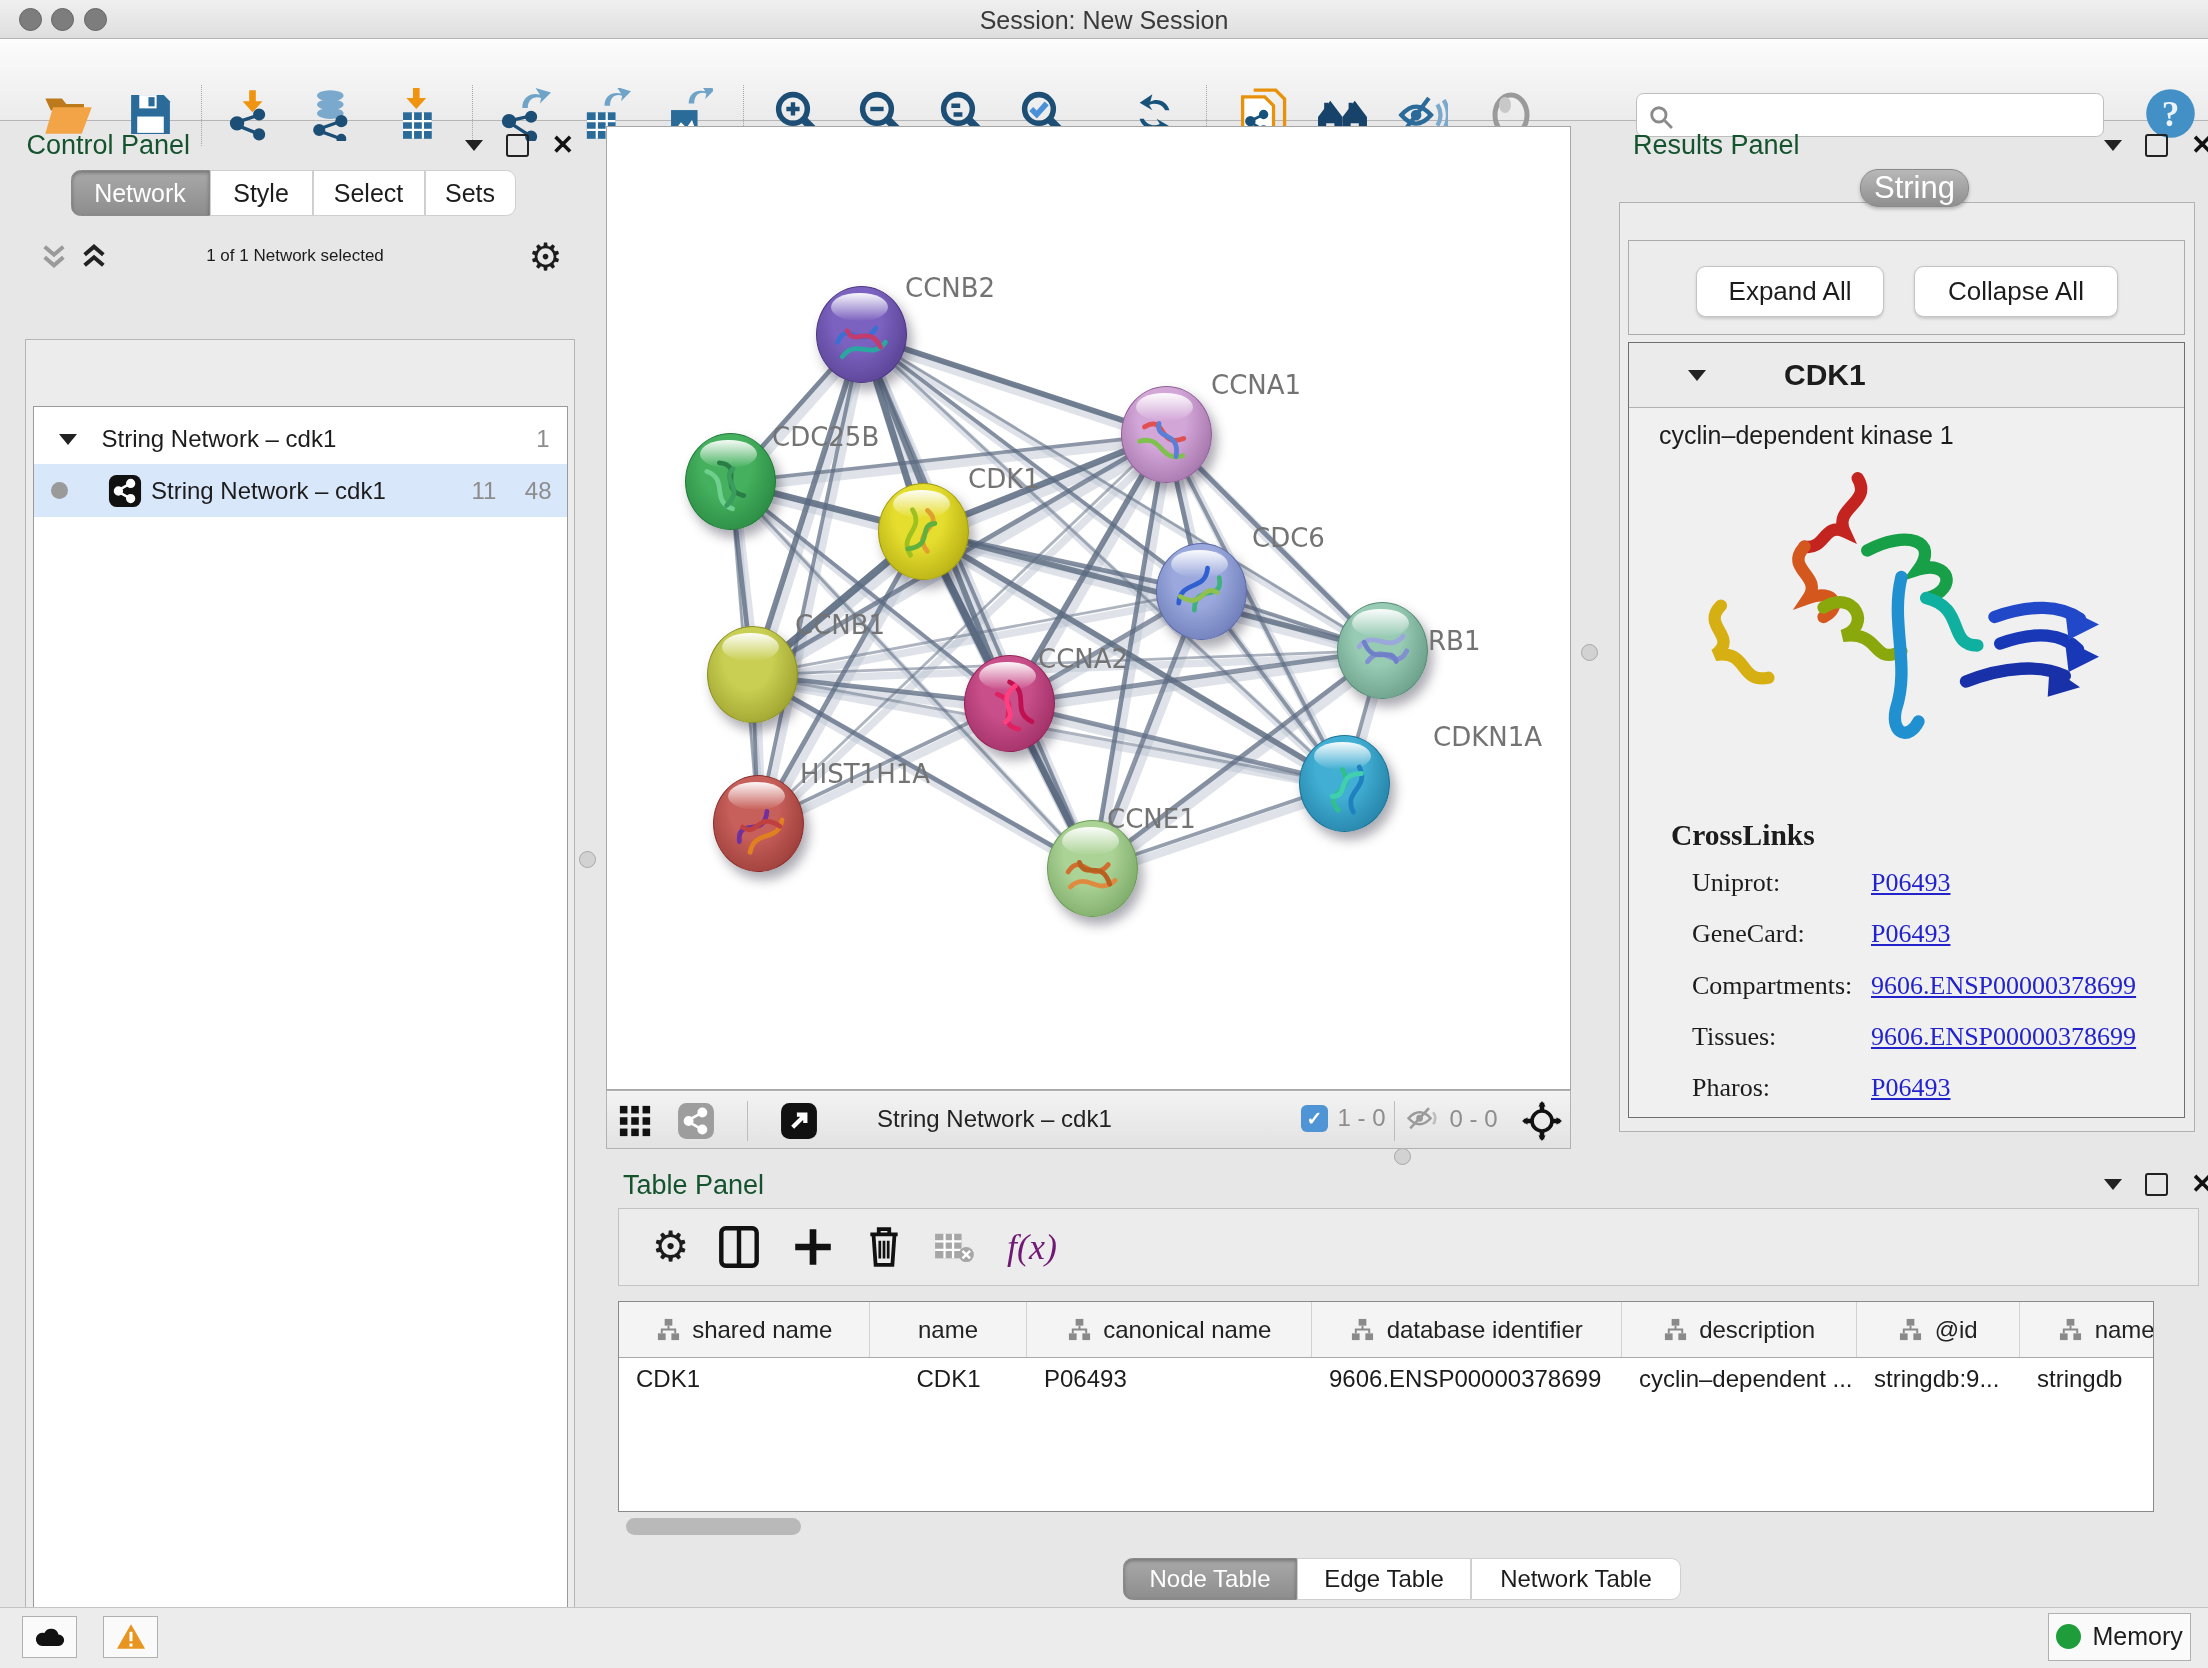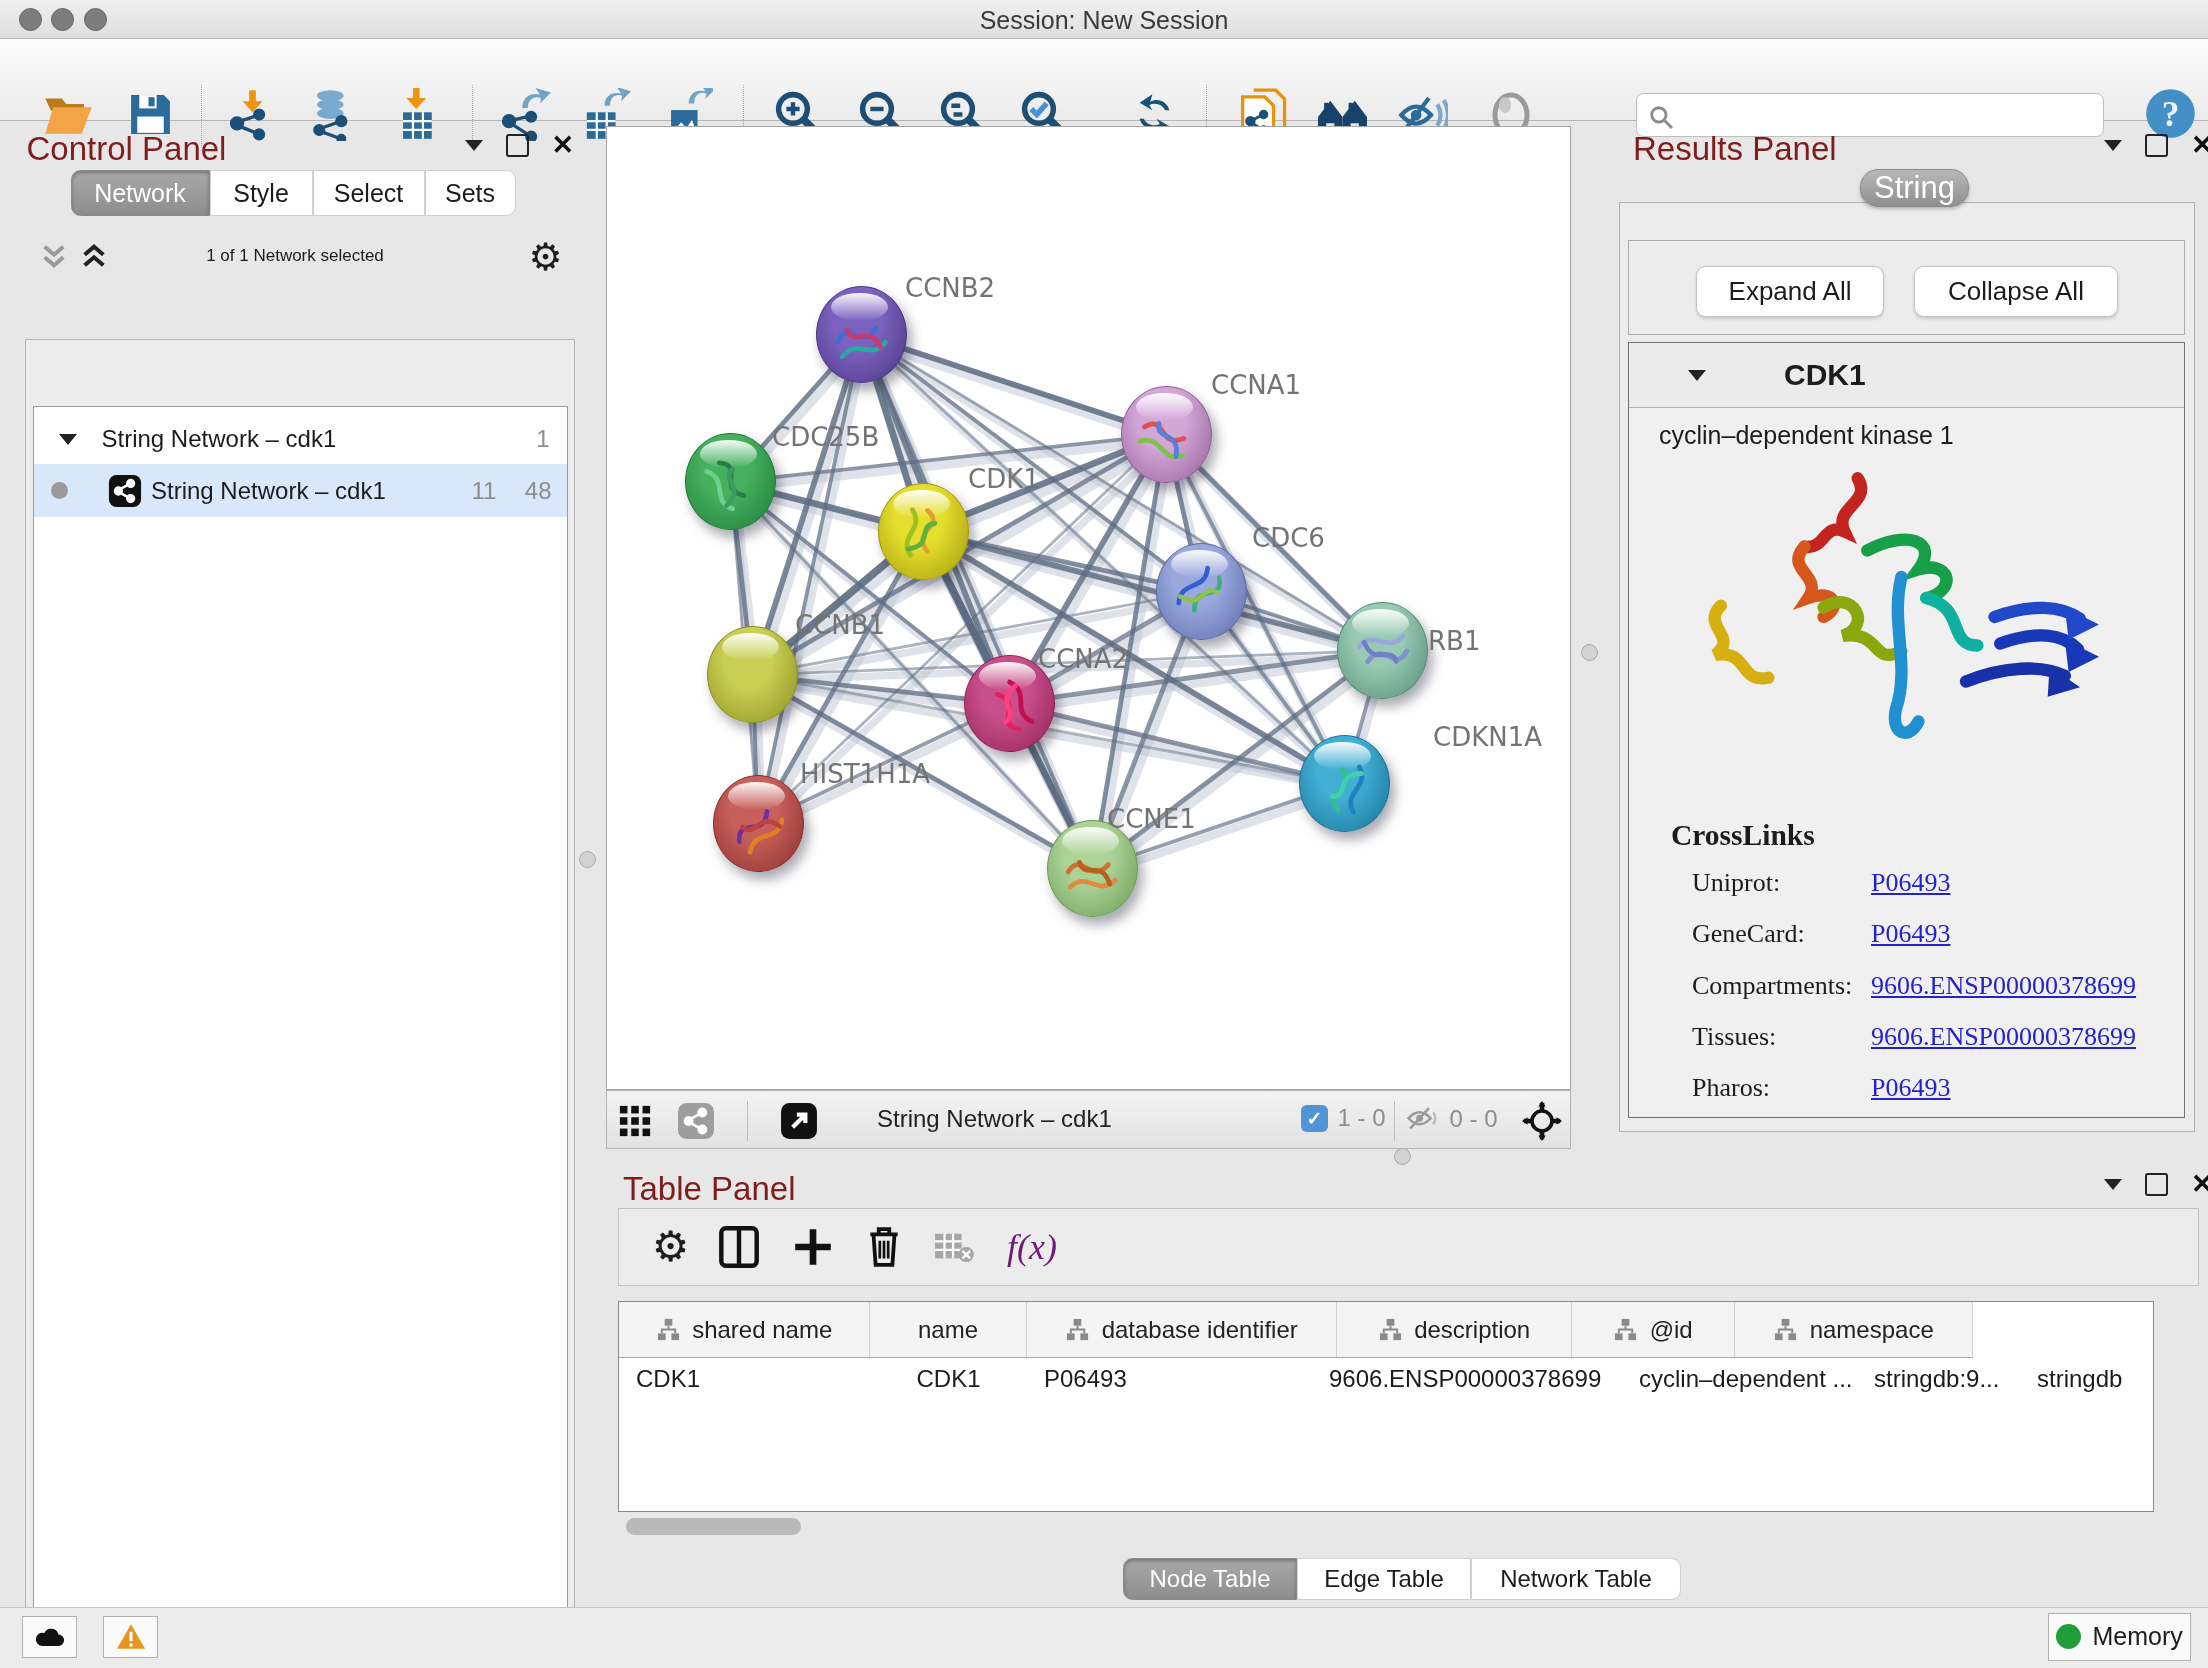--- a/index.html
+++ b/index.html
@@ -15,21 +15,21 @@
   
   .toolbar{left:0;top:39px;width:2208px;height:81px;
            background:linear-gradient(#fcfcfc,#ebebeb);border-bottom:1px solid #b6b6b6}
   .tbi{position:absolute;top:49px;width:53px;height:53px;display:flex;align-items:center;justify-content:center}
   .tsep{position:absolute;top:46px;height:61px;border-left:1.9px dotted #a5a5a5}
   .searchbox{left:1636px;top:54px;width:468px;height:44px;background:#fff;border:1px solid #bdbdbd;
              border-radius:7.6px;box-sizing:border-box}
   .searchbox input{position:absolute;left:44px;top:1.9px;width:409px;height:36px;border:none;outline:none;
                    font-size:23px;font-family:"Liberation Sans",sans-serif;background:transparent}
   
-  .ptitle{font-size:33px;color:#7f1d1d}
+  .ptitle{font-size:27px;color:#14532d}
   .winicons{display:flex;gap:23px;align-items:center}
   .tri-d{width:0;height:0;border-left:9.5px solid transparent;border-right:9.5px solid transparent;border-top:11.4px solid #222}
   .sq{width:19px;height:19px;border:2.9px solid #222;border-radius:2.9px}
   .xx{font-size:27px;font-weight:bold;color:#111;line-height:19px}
   .tab{height:46px;display:flex;align-items:center;justify-content:center;font-size:25px;
        background:#fff;border:1px solid #cfcfcf;box-sizing:border-box}
   .tab.first{border-radius:9.5px 0 0 9.5px}
   .tab.last{border-radius:0 9.5px 9.5px 0}
   .tab.sel{background:linear-gradient(#a9a9a9,#8d8d8d);color:#fff;border-color:#8a8a8a;
            box-shadow:inset 0 1.9px 3.8px rgba(0,0,0,.3)}
@@ -670,20 +670,29 @@
           <rect x="9" y="2" width="8" height="7" fill="#8a8a8a"></rect>
           <rect x="2" y="17" width="8" height="7" fill="#8a8a8a"></rect>
           <rect x="16" y="17" width="8" height="7" fill="#8a8a8a"></rect>
           <path d="M13 9v4M6 17v-4h14v4" stroke="#8a8a8a" stroke-width="2" fill="none"></path>
         </svg>
         <span>shared name</span>
       </div>
       <div class="th" style="width: 157px;">
         <span>name</span>
       </div>
+      <div class="th" style="width: 285px;">
+        <svg width="25" height="25" viewBox="0 0 26 26">
+          <rect x="9" y="2" width="8" height="7" fill="#8a8a8a"></rect>
+          <rect x="2" y="17" width="8" height="7" fill="#8a8a8a"></rect>
+          <rect x="16" y="17" width="8" height="7" fill="#8a8a8a"></rect>
+          <path d="M13 9v4M6 17v-4h14v4" stroke="#8a8a8a" stroke-width="2" fill="none"></path>
+        </svg>
+        <span>canonical name</span>
+      </div>
       <div class="th" style="width: 310px;">
         <svg width="25" height="25" viewBox="0 0 26 26">
           <rect x="9" y="2" width="8" height="7" fill="#8a8a8a"></rect>
           <rect x="2" y="17" width="8" height="7" fill="#8a8a8a"></rect>
           <rect x="16" y="17" width="8" height="7" fill="#8a8a8a"></rect>
           <path d="M13 9v4M6 17v-4h14v4" stroke="#8a8a8a" stroke-width="2" fill="none"></path>
         </svg>
         <span>database identifier</span>
       </div>
       <div class="th" style="width: 235px;">

